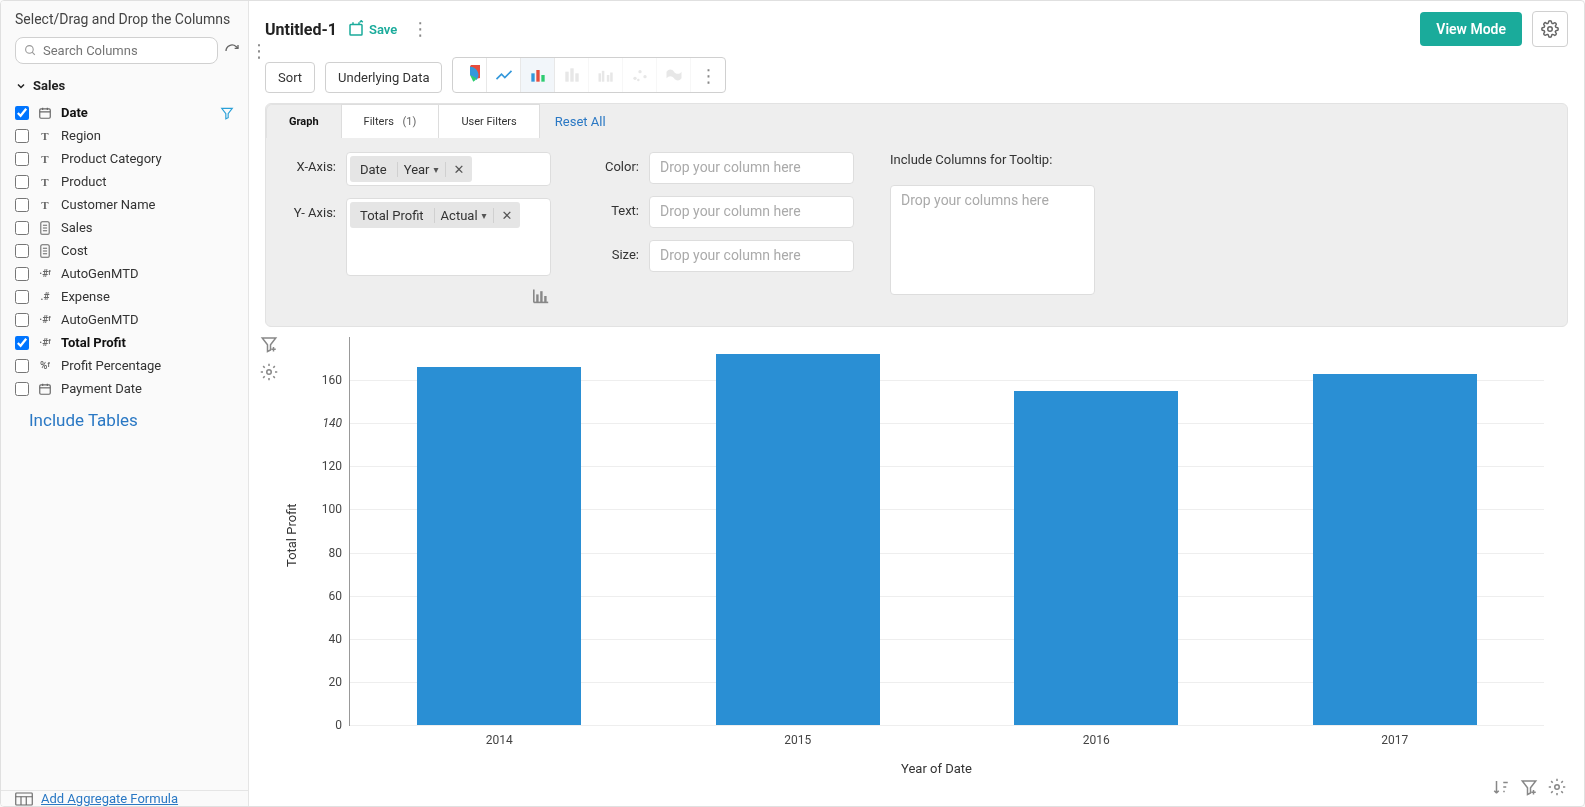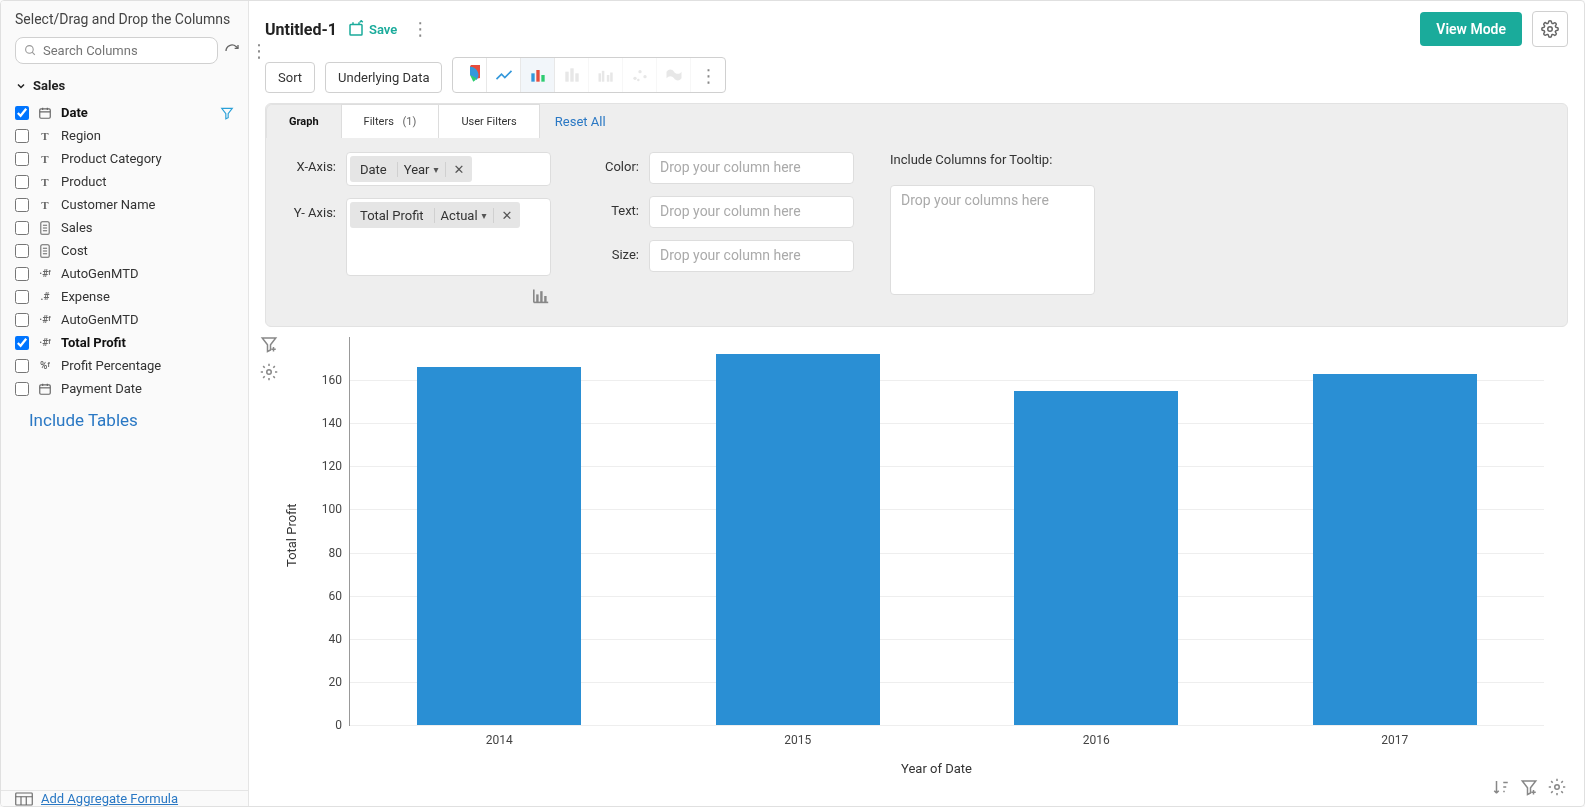--- a/index.html
+++ b/index.html
@@ -421,21 +421,21 @@
             <span class="ytick" style="top: 77.7778%;">40</span>
             <div class="gridline" style="top: 66.6667%;"></div>
             <span class="ytick" style="top: 66.6667%;">60</span>
             <div class="gridline" style="top: 55.5556%;"></div>
             <span class="ytick" style="top: 55.5556%;">80</span>
             <div class="gridline" style="top: 44.4444%;"></div>
             <span class="ytick" style="top: 44.4444%;">100</span>
             <div class="gridline" style="top: 33.3333%;"></div>
             <span class="ytick" style="top: 33.3333%;">120</span>
             <div class="gridline" style="top: 22.2222%;"></div>
-            <span class="ytick" style="top: 22.2222%;">140</span>
+            <span class="ytick" style="top: 22.2222%; font-style: italic;">140</span>
             <div class="gridline" style="top: 11.1111%;"></div>
             <span class="ytick" style="top: 11.1111%; margin-left: 7px;">160</span>
             <div class="bar" style="left: 5.625%; width: 13.75%; height: 92.2222%;"></div>
             <span class="xtick" style="left: 12.5%;">2014</span>
             <div class="bar" style="left: 30.625%; width: 13.75%; height: 95.5556%;"></div>
             <span class="xtick" style="left: 37.5%;">2015</span>
             <div class="bar" style="left: 55.625%; width: 13.75%; height: 86.1111%;"></div>
             <span class="xtick" style="left: 62.5%;">2016</span>
             <div class="bar" style="left: 80.625%; width: 13.75%; height: 90.5556%;"></div>
             <span class="xtick" style="left: 87.5%;">2017</span>

